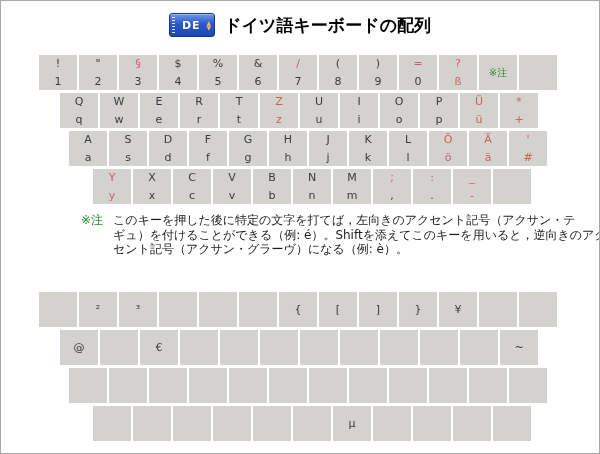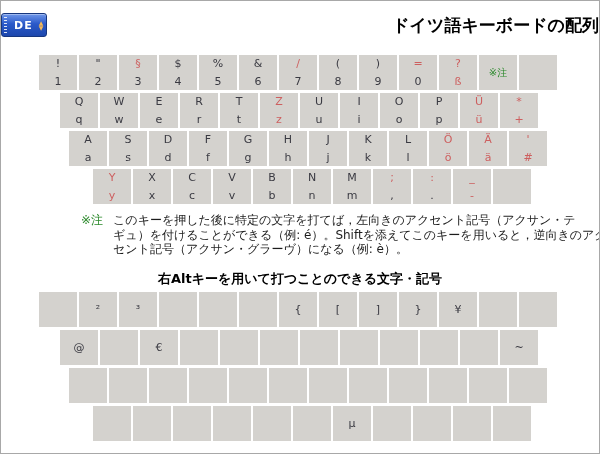--- a/index.html
+++ b/index.html
@@ -1,21 +1,21 @@
 <!DOCTYPE html>
 <html style="--red: #cd5f5f; --green: #2d8a2d; --key-bg: #d4d2ce; --key-text: #3a3a42; --badge-blue: #2a59c9;"><head>
 <meta charset="utf-8">
 <style>
   html,body { margin:0; padding:0; background:#fff; font-family:"DejaVu Sans", sans-serif; }
   .page { position:relative; width:600px; height:454px; background:#ffffff;
           border:1px solid #a8a8a8; box-sizing:border-box; overflow:hidden; }
 
   
   .header { position:absolute; top:12px; left:0; width:100%;
-            display:flex; justify-content:space-between; align-items:center; gap:9px; }
+            display:flex; justify-content:center; align-items:center; gap:9px; }
   .badge { display:flex; align-items:center; height:22px;
            background:linear-gradient(180deg,#6f97ea,var(--badge-blue) 45%,#1d47ad);
            border:1px solid #16367f; border-radius:3px; padding:0 3px 0 2px;
            box-shadow: inset 0 1px 0 rgba(255,255,255,.35); }
   .badge .grip { width:3px; height:16px; margin-right:4px;
            background:repeating-linear-gradient(180deg, rgba(255,255,255,.85) 0 1px, rgba(0,0,0,0) 1px 3px); }
   .badge .label { color:#ffffff; font-weight:bold; font-size:11px; padding:0 3px; letter-spacing:1px; }
   .badge .spinner { display:flex; flex-direction:column; margin-left:3px;
            color:#f5b959; font-size:6px; line-height:5px; text-align:center; }
   .title { font-weight:bold; font-size:17px; color:#000; }
@@ -258,21 +258,20 @@
 
   <div class="note">
     <span class="note-label">※注</span>
     <div class="note-lines">
         <div>このキーを押した後に特定の文字を打てば，左向きのアクセント記号（アクサン・テ</div>
         <div>ギュ）を付けることができる（例: é）。Shiftを添えてこのキーを用いると，逆向きのアク</div>
         <div>セント記号（アクサン・グラーヴ）になる（例: è）。</div>
       </div>
   </div>
 
-  <div class="subtitle">右Altキーを用いて打つことのできる文字・記号</div>
 
   <div id="kb2" class="keyboard">
       <div class="kb-row" style="padding-left: 0px;">
         <div class="key"></div>
         <div class="key">
           <span class="c">²</span>
         </div>
         <div class="key">
           <span class="c">³</span>
         </div>

